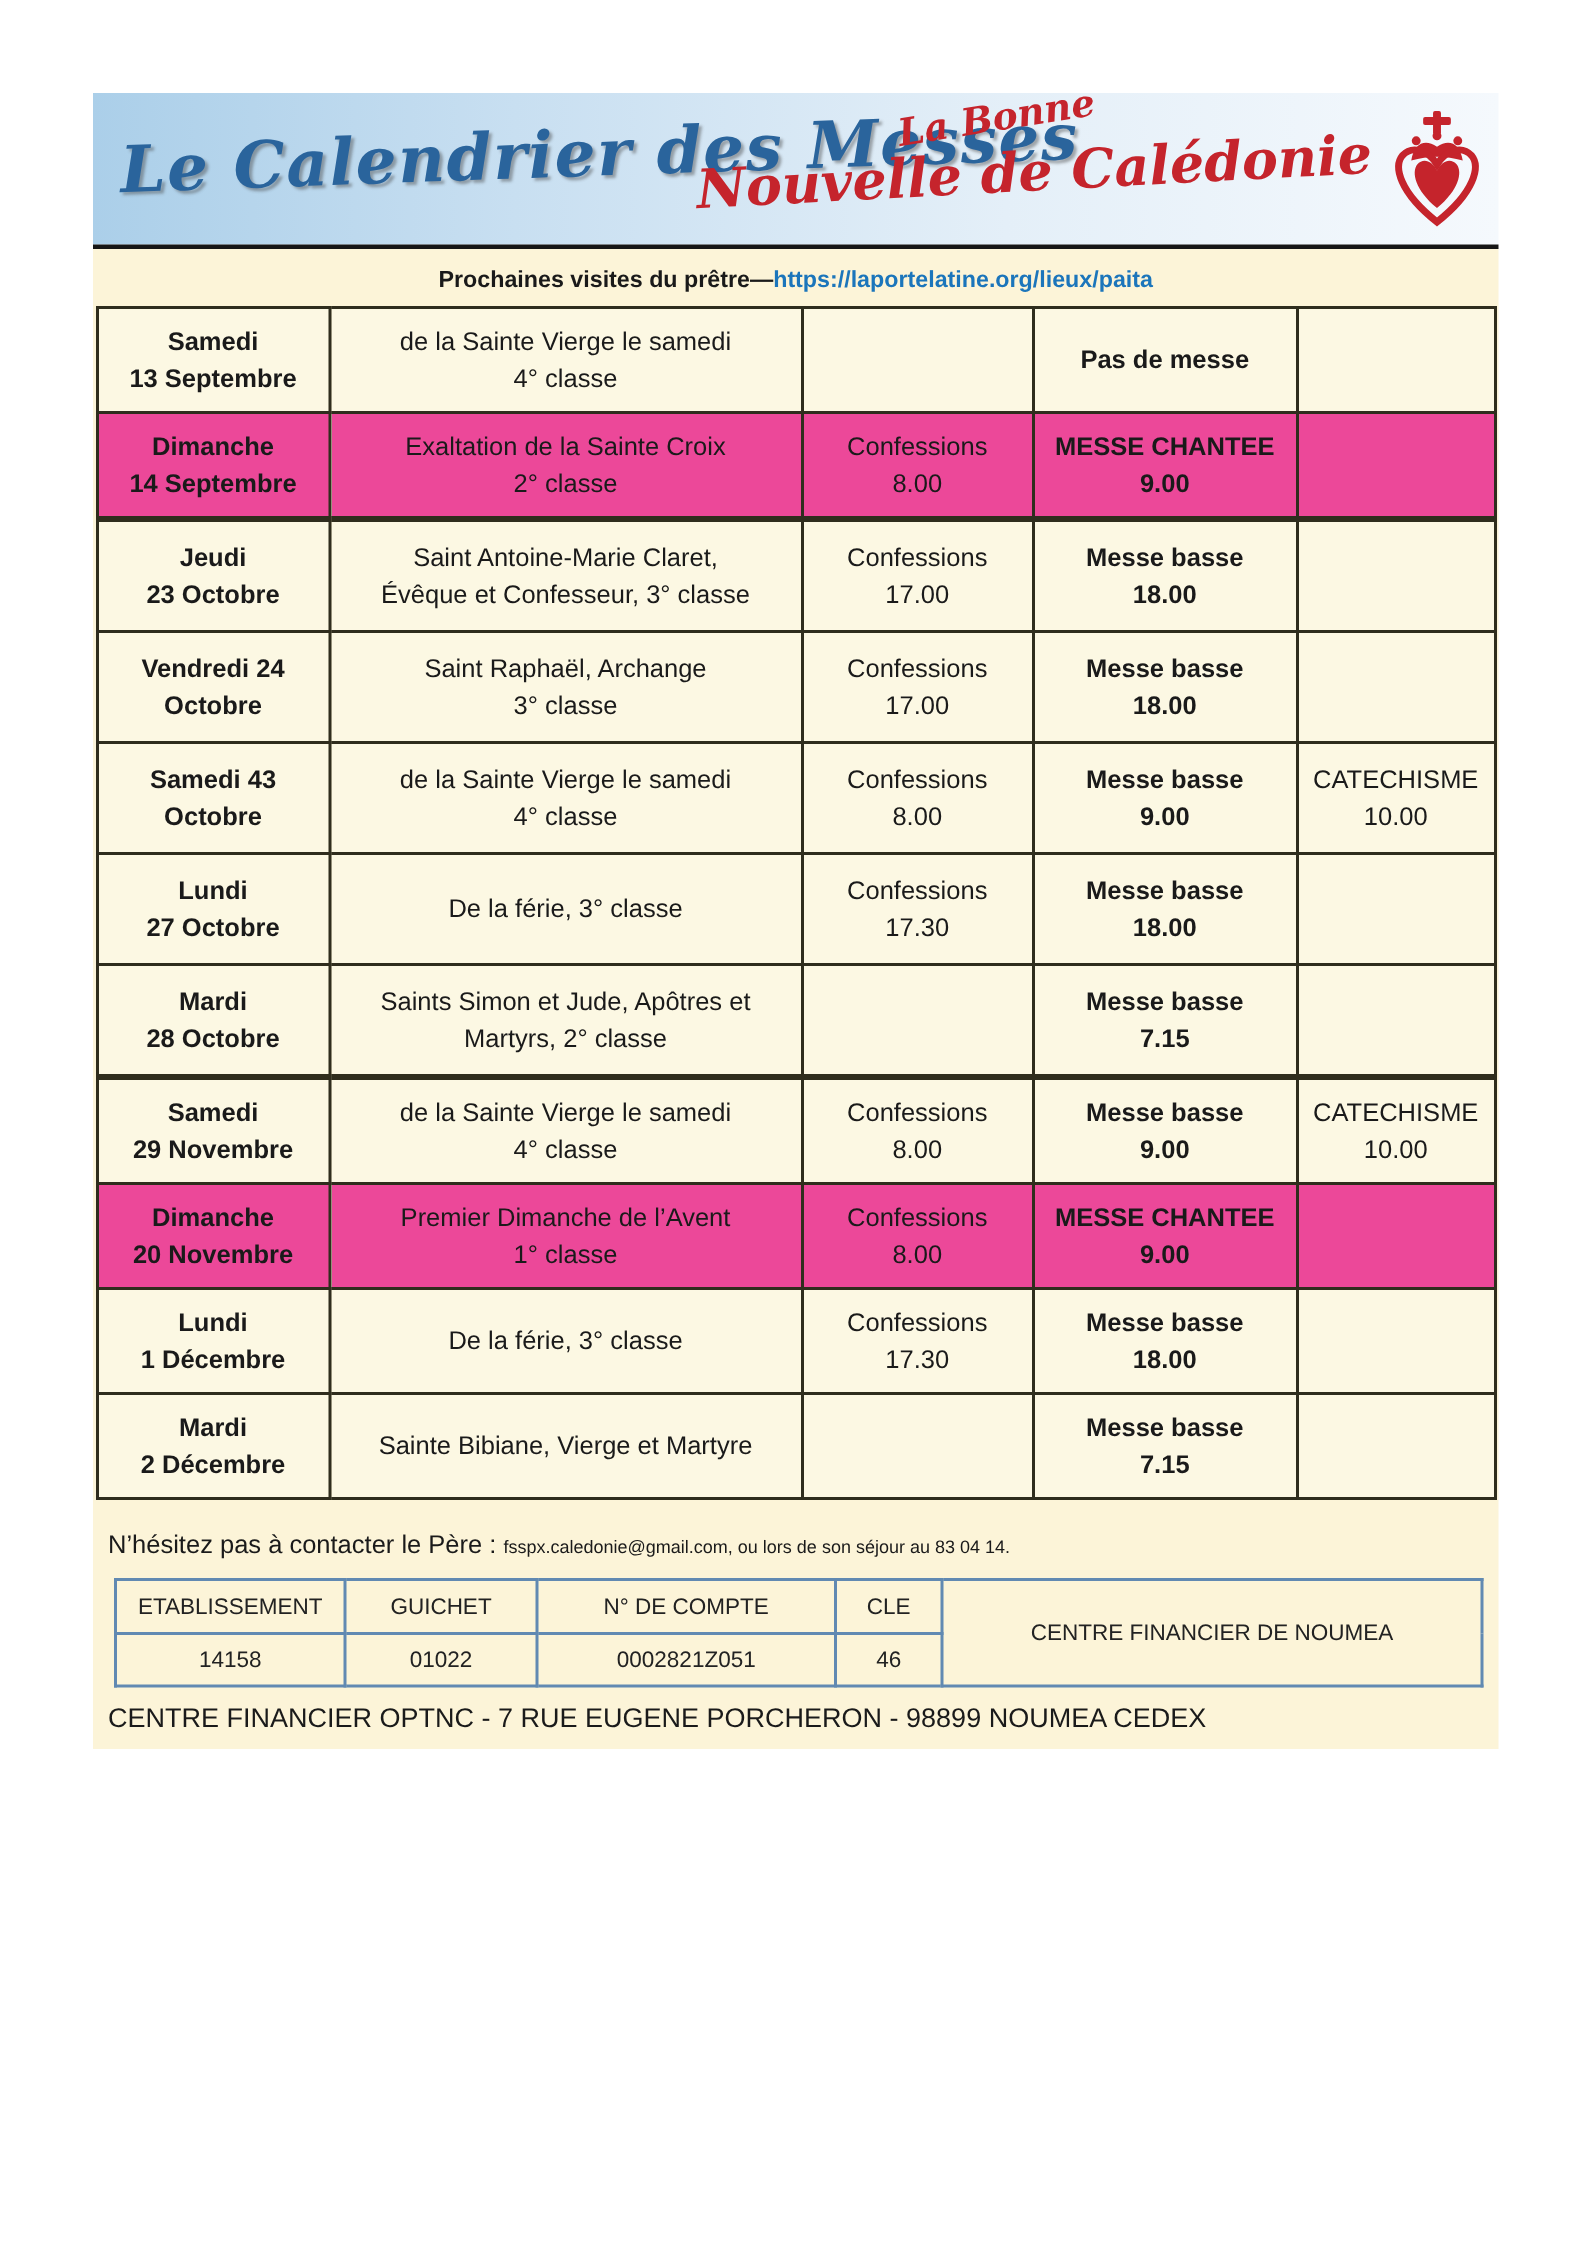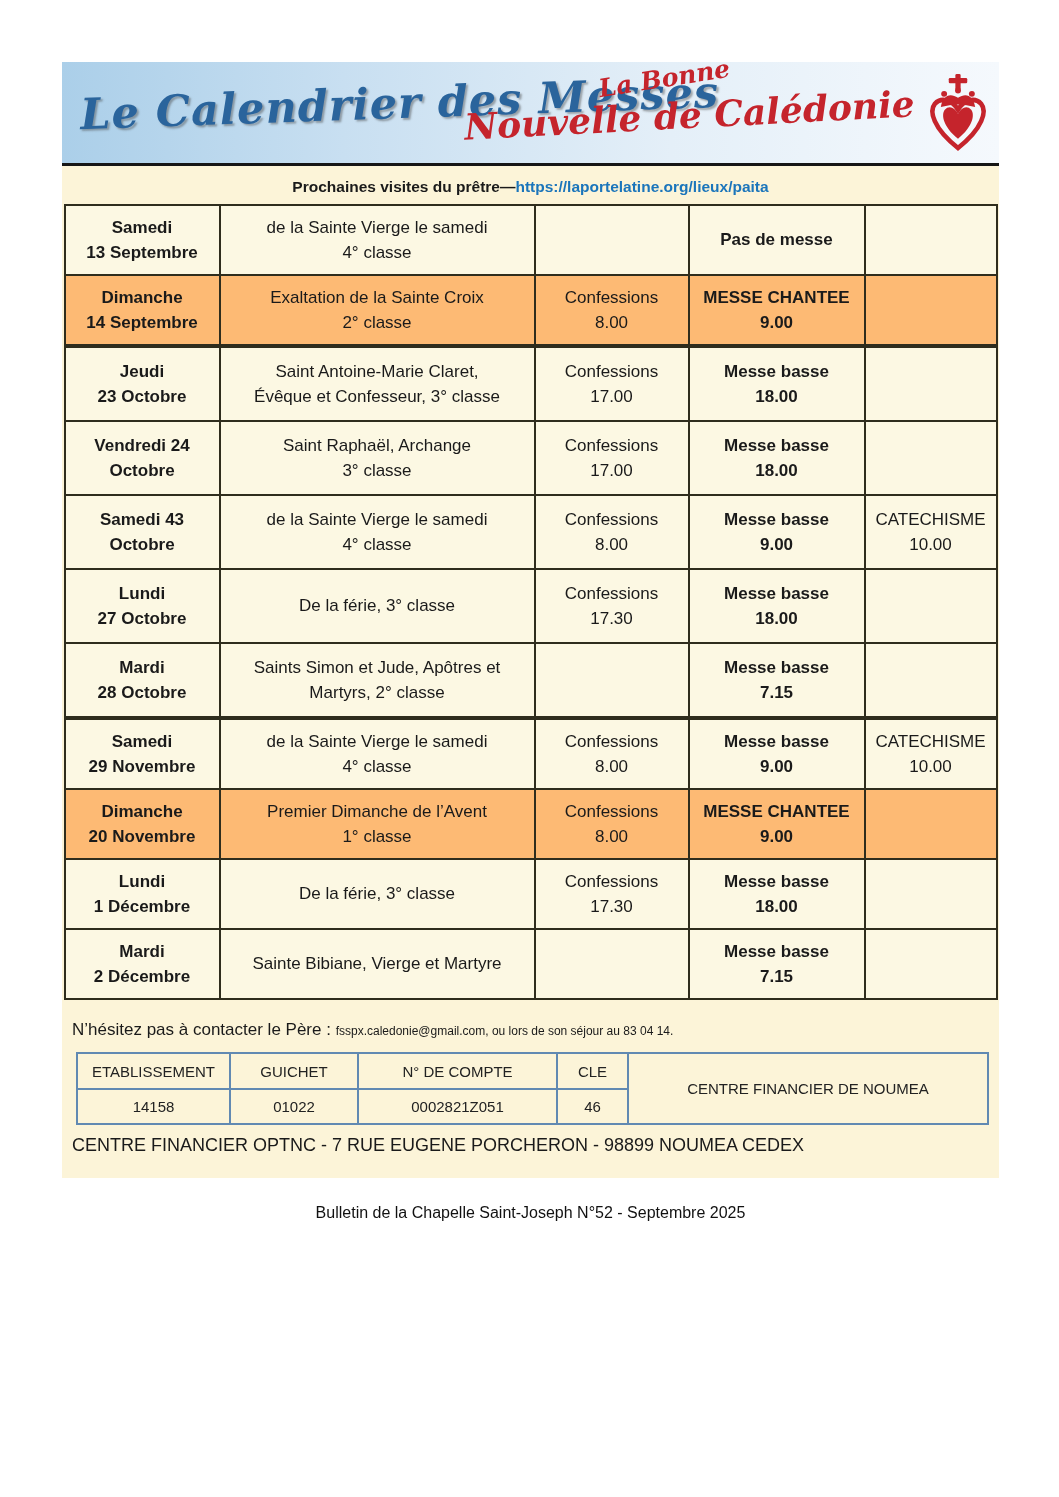--- a/index.html
+++ b/index.html
@@ -27,34 +27,34 @@
     font-family:"DejaVu Serif",serif;font-style:italic;font-weight:bold;
     font-size:25px;color:#c5242c;transform:rotate(-9deg);white-space:nowrap;
   }
   .logo-main{
     position:absolute;right:84px;top:32px;
     font-family:"DejaVu Serif",serif;font-style:italic;font-weight:bold;
     font-size:36px;color:#c5242c;transform:rotate(-3deg);white-space:nowrap;
   }
   .heart{position:absolute;right:8px;top:10px;width:66px;height:82px;}
   
-  .cream{background:#fcf4d8;padding-bottom:22px;}
+  .cream{background:#fcf4d8;padding-bottom:10px;}
   .visits{padding:12px 0 8px 0;text-align:center;font-size:15.5px;font-weight:bold;}
   .visits a{color:#1b75bb;text-decoration:none;font-weight:bold;}
   
   table.mass{border-collapse:collapse;margin:0 auto;width:932px;table-layout:fixed;}
   table.mass td{
     border:2px solid #2f2d1d;background:#fcf8e3;
     text-align:center;vertical-align:middle;
     font-size:17px;line-height:1.5;padding:1px 6px;overflow:hidden;
   }
   .t1 td{height:66px;}
   .t2 td{height:70px;}
   .t3 td{height:66px;}
-  tr.hl td{background:#fdba74;}
+  tr.hl td{background:#ec4899;}
   td.cd .l{font-weight:bold;}
   td.cm .l{font-weight:bold;}
   .mt1{margin-top:6px;}
   .mt2{margin-top:36px;}
   .mt3{margin-top:40px;}
   
   .contact{margin:20px 6px 0 10px;font-size:17px;}
   .contact .small{font-size:12px;}
   .aid{margin:15px 6px 0 10px;font-size:18px;}
   .aid .bold{font-weight:bold;}
@@ -365,15 +365,14 @@
         <td>46</td>
       </tr>
       </tbody>
     </table>
 
 
     <div class="addr">CENTRE FINANCIER OPTNC  -  7 RUE EUGENE PORCHERON  -  98899 NOUMEA CEDEX</div>
 
   </div>
 
-  <div class="bulletin">Bulletin de la Chapelle Saint-Joseph  N°52 - Septembre 2025</div>
 
 </div>
 
 </body></html>

